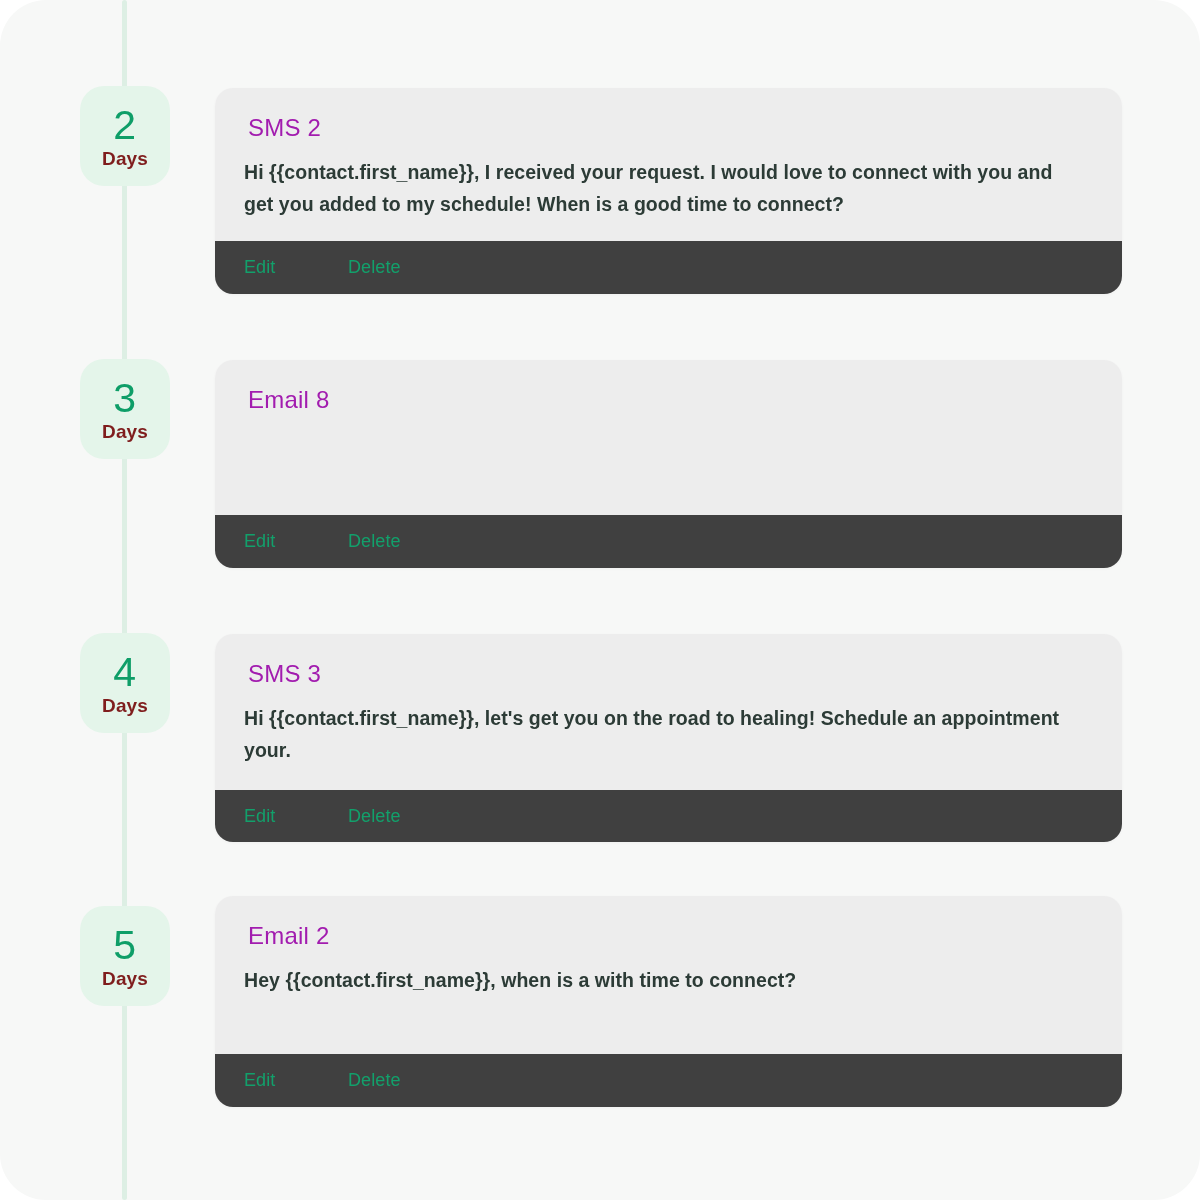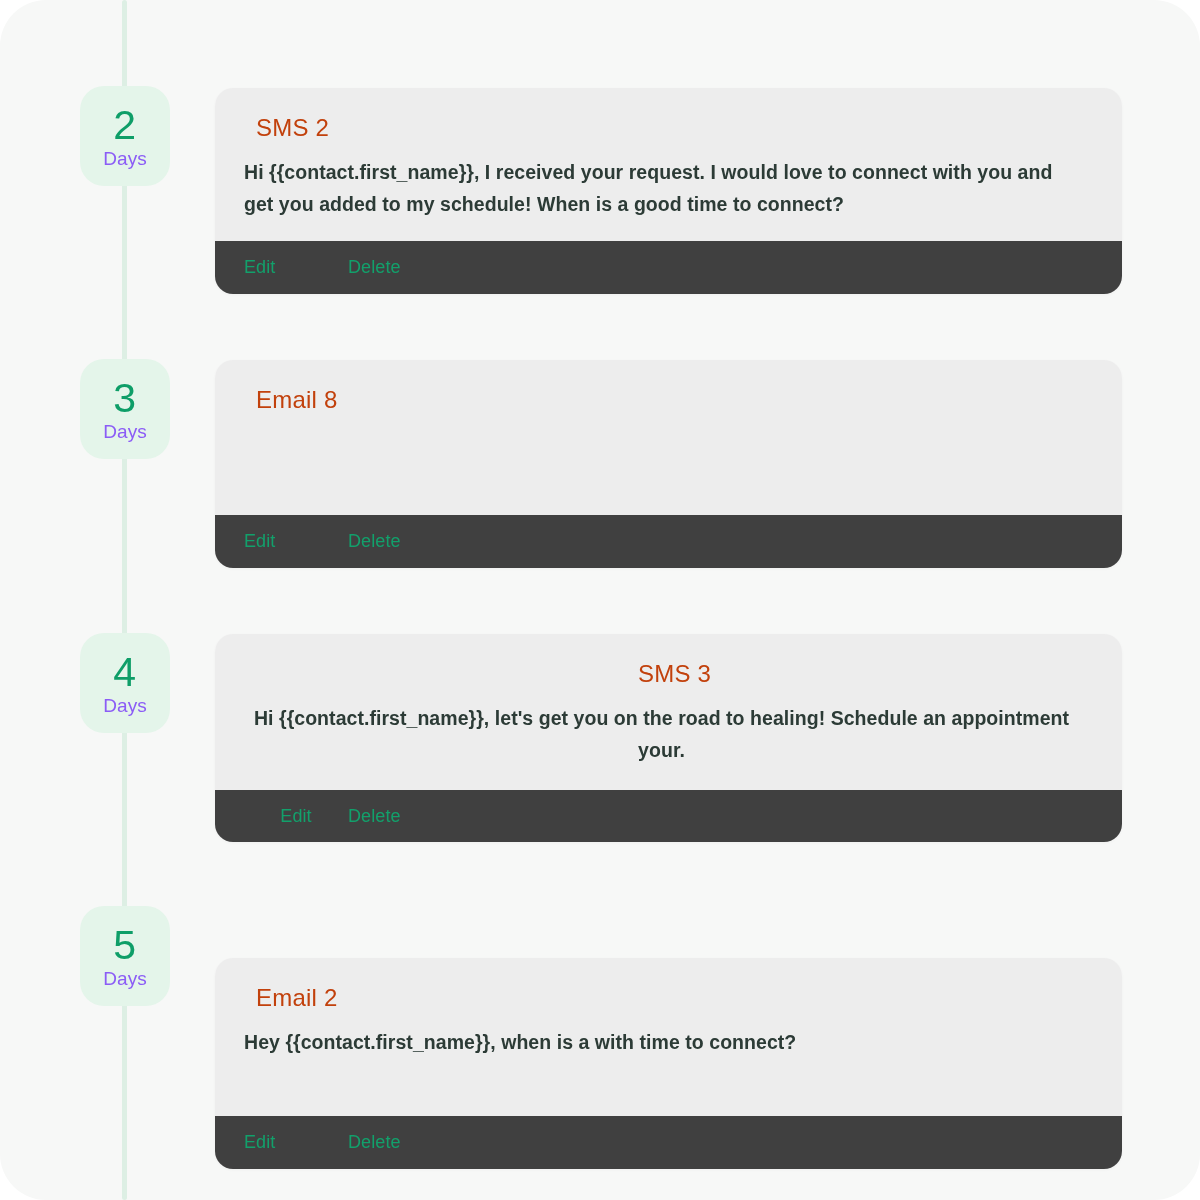--- a/index.html
+++ b/index.html
@@ -71,22 +71,22 @@
     font-size: 41px;
     line-height: 1;
     color: #0e9e68;
     font-weight: 400;
     letter-spacing: 0.5px;
     margin-bottom: 3px;
   }
   .day-unit {
     font-size: 19px;
     line-height: 1;
-    color: #8b5cf6;
-    font-weight: 400;
+    color: #7f1d1d;
+    font-weight: 700;
     letter-spacing: 0.1px;
   }
 
   
   .card {
     position: absolute;
     left: 215px;
     width: 907px;
     border-radius: 18px;
     overflow: hidden;
@@ -95,24 +95,24 @@
     background: #fafafa;
   }
   .card-body {
     background: #ededed;
     padding: 26px 29px 0 29px;
     box-sizing: border-box;
   }
   .card-title {
     font-size: 24px;
     line-height: 1.15;
-    color: #c2410c;
+    color: #a21caf;
     font-weight: 400;
     letter-spacing: 0.2px;
-    margin: 0 0 14px 12px;
+    margin: 0 0 14px 4px;
   }
   .card-text {
     font-size: 19.5px;
     line-height: 1.66;
     color: #2c3b36;
     font-weight: 700;
     letter-spacing: 0.05px;
     margin: 0;
     max-width: 835px;
   }
@@ -171,37 +171,37 @@
             <a class="card-action edit">Edit</a>
             <a class="card-action delete">Delete</a>
           </div>
         </div>
       </div>
       <div class="row" style="top: 0px;">
         <div class="day-badge" style="top: 633px;">
           <div class="day-number">4</div>
           <div class="day-unit">Days</div>
         </div>
-        <div class="card" style="top: 634px; text-align: center;">
+        <div class="card" style="top: 634px;">
           <div class="card-body" style="height: 156px;">
             <div class="card-title">SMS 3</div>
             <p class="card-text">Hi {{contact.first_name}}, let's get you on the road to healing! Schedule an appointment your.</p>
           </div>
           <div class="card-footer" style="height: 52px;">
             <a class="card-action edit">Edit</a>
             <a class="card-action delete">Delete</a>
           </div>
         </div>
       </div>
       <div class="row" style="top: 0px;">
         <div class="day-badge" style="top: 906px;">
           <div class="day-number">5</div>
           <div class="day-unit">Days</div>
         </div>
-        <div class="card" style="top: 958px;">
+        <div class="card" style="top: 896px;">
           <div class="card-body" style="height: 158px;">
             <div class="card-title">Email 2</div>
             <p class="card-text">Hey {{contact.first_name}}, when is a with time to connect?</p>
           </div>
           <div class="card-footer" style="height: 53px;">
             <a class="card-action edit">Edit</a>
             <a class="card-action delete">Delete</a>
           </div>
         </div>
       </div>

